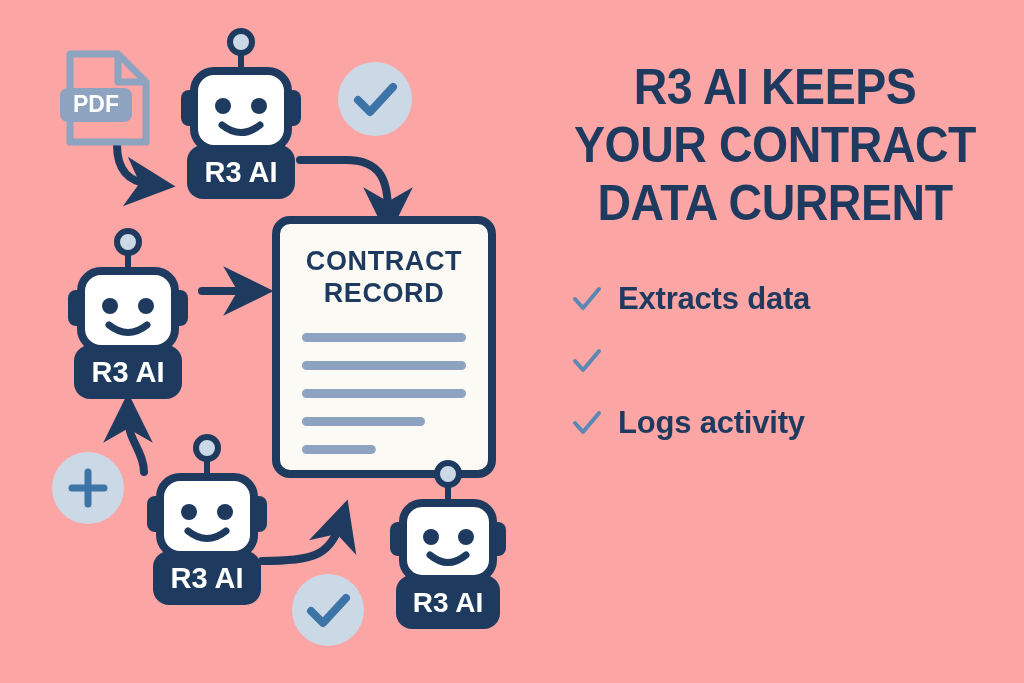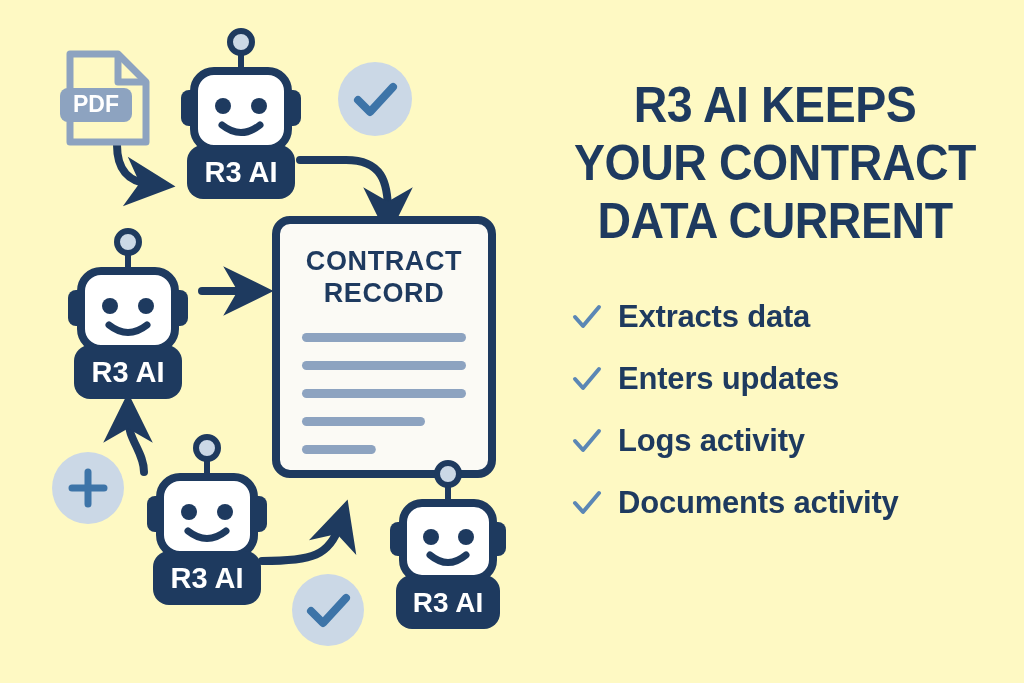--- a/index.html
+++ b/index.html
@@ -10,28 +10,28 @@
     width: 1024px;
     height: 683px;
     background: #fbfaf5;
     font-family: "Liberation Sans", sans-serif;
     overflow: hidden;
   }
   #canvas {
     position: relative;
     width: 1024px;
     height: 683px;
-    background: #fef9c3;
+    background: #fca5a5;
   }
 
   
   .right-col {
     position: absolute;
     left: 540px;
-    top: 76px;
+    top: 58px;
     width: 470px;
   }
   .headline {
     color: #1e3a5f;
     font-weight: bold;
     font-size: 50px;
     line-height: 58px;
     text-align: center;
     letter-spacing: -0.5px;
     font-stretch: condensed;
@@ -232,33 +232,26 @@
         <svg class="bullet-check" viewBox="0 0 34 34" xmlns="http://www.w3.org/2000/svg">
           <path d="M5,17 L13,26 L29,7" fill="none" stroke="#5b87b5" stroke-width="4" stroke-linecap="round" stroke-linejoin="round"></path>
         </svg>
         <span class="bullet-label">Extracts data</span>
       </div>
 
       <div class="bullet-row">
         <svg class="bullet-check" viewBox="0 0 34 34" xmlns="http://www.w3.org/2000/svg">
           <path d="M5,17 L13,26 L29,7" fill="none" stroke="#5b87b5" stroke-width="4" stroke-linecap="round" stroke-linejoin="round"></path>
         </svg>
-        <span class="bullet-label">Enters updates</span>
       </div>
 
       <div class="bullet-row">
         <svg class="bullet-check" viewBox="0 0 34 34" xmlns="http://www.w3.org/2000/svg">
           <path d="M5,17 L13,26 L29,7" fill="none" stroke="#5b87b5" stroke-width="4" stroke-linecap="round" stroke-linejoin="round"></path>
         </svg>
         <span class="bullet-label">Logs activity</span>
       </div>
 
-      <div class="bullet-row">
-        <svg class="bullet-check" viewBox="0 0 34 34" xmlns="http://www.w3.org/2000/svg">
-          <path d="M5,17 L13,26 L29,7" fill="none" stroke="#5b87b5" stroke-width="4" stroke-linecap="round" stroke-linejoin="round"></path>
-        </svg>
-        <span class="bullet-label">Documents activity</span>
-      </div>
 
     </div>
   </div>
 
 </div>
 
 </body></html>

